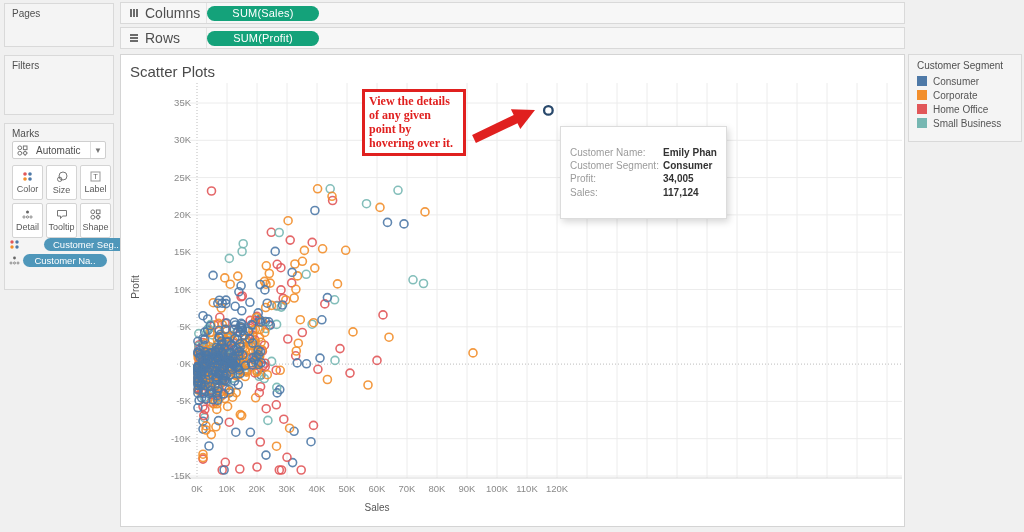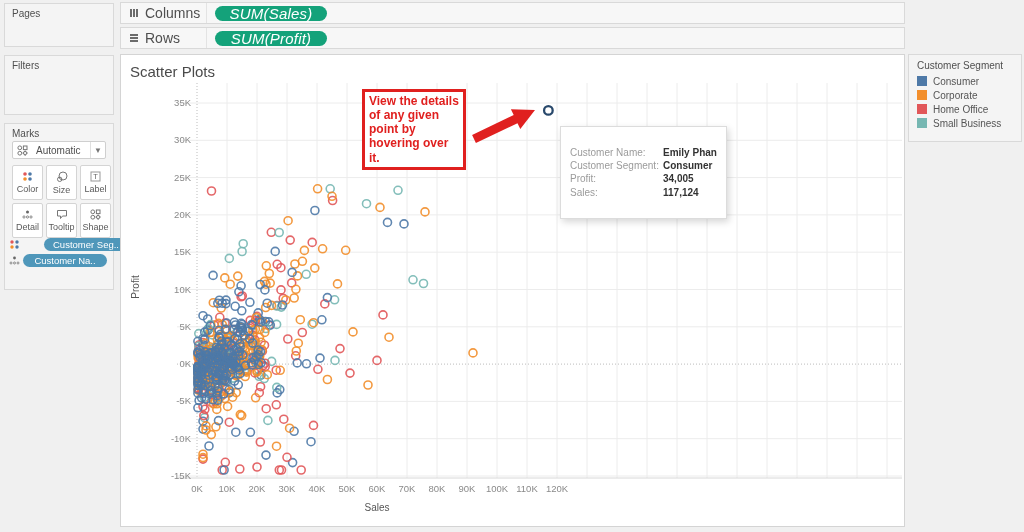--- a/index.html
+++ b/index.html
@@ -5,22 +5,22 @@
   html,body{margin:0;padding:0;}
   .stage{position:relative;width:1024px;height:532px;background:#f0f0f0;outline:1px solid #c9c9c9;
          font-family:"Liberation Sans",sans-serif;overflow:hidden;-webkit-font-smoothing:antialiased;}
   .panel{position:absolute;background:#f4f4f4;border:1px solid #d9d9d9;box-sizing:border-box;}
   .panel-label{font-size:10px;color:#4f4f4f;padding:4px 0 0 7px;}
   
   .shelf{position:absolute;left:120px;width:785px;height:22px;background:#f7f7f7;border:1px solid #d9d9d9;
          box-sizing:border-box;display:flex;align-items:center;}
   .shelf-label{width:86px;display:flex;align-items:center;gap:6px;padding-left:8px;font-size:14px;color:#4f4f4f;
                border-right:1px solid #e3e3e3;height:100%;box-sizing:border-box;}
-  .measure-pill{margin-left:8px;width:112px;height:15px;border-radius:8px;color:#fff;font-size:15px;
-                display:flex;align-items:center;justify-content:center;letter-spacing:.2px;font-style:italic;}
+  .measure-pill{width:112px;height:15px;border-radius:8px;color:#fff;font-size:11px;
+                display:flex;align-items:center;justify-content:center;letter-spacing:.2px;}
   
   .auto-dd{position:absolute;left:7px;top:17px;right:7px;height:18px;background:#fff;border:1px solid #cfcfcf;
            border-radius:2px;display:flex;align-items:center;font-size:10px;color:#4f4f4f;box-sizing:border-box;}
   .auto-dd .dd-text{flex:1;padding-left:8px;}
   .dd-caret{width:14px;height:100%;display:flex;align-items:center;justify-content:center;border-left:1px solid #e0e0e0;
             color:#777;font-size:8px;}
   .marks-grid{position:absolute;left:7px;top:41px;display:grid;grid-template-columns:repeat(3,31px);gap:3px;}
   .mark-btn{height:33px;background:#fff;border:1px solid #d4d4d4;border-radius:2px;display:flex;flex-direction:column;
             align-items:center;justify-content:center;gap:2px;font-size:9px;color:#5a5a5a;}
   .pill-row{position:absolute;left:4px;display:flex;align-items:center;gap:3px;}
@@ -930,21 +930,21 @@
           <span class="legend-swatch" style="background: rgb(225, 87, 89);"></span>
           <span>Home Office</span>
         </div>
         <div class="legend-item">
           <span class="legend-swatch" style="background: rgb(118, 183, 178);"></span>
           <span>Small Business</span>
         </div>
       </div>
   </div>
 
-  <div class="callout" id="callout" style="border-color: rgb(224, 32, 31); color: rgb(224, 32, 31);">View the details of any given point by hovering over it.</div>
+  <div class="callout" id="callout" style="border-color: rgb(224, 32, 31); color: rgb(224, 32, 31); font-family: Liberation Serif, serif;">View the details of any given point by hovering over it.</div>
   <svg class="arrow-svg" width="72" height="46" viewBox="0 0 72 46">
     <polygon id="arrow-poly" points="4.1,35.9 45.7,16.1 42.9,10.3 67,11 52.3,30.1 49.5,24.3 7.9,44.1" fill="#e0201f"></polygon>
   </svg>
 
   <div class="hover-tooltip">
     <div class="tt-row">
         <span class="tt-label">Customer Name:</span>
         <span class="tt-value">Emily Phan</span>
       </div>
     <div class="tt-row">

